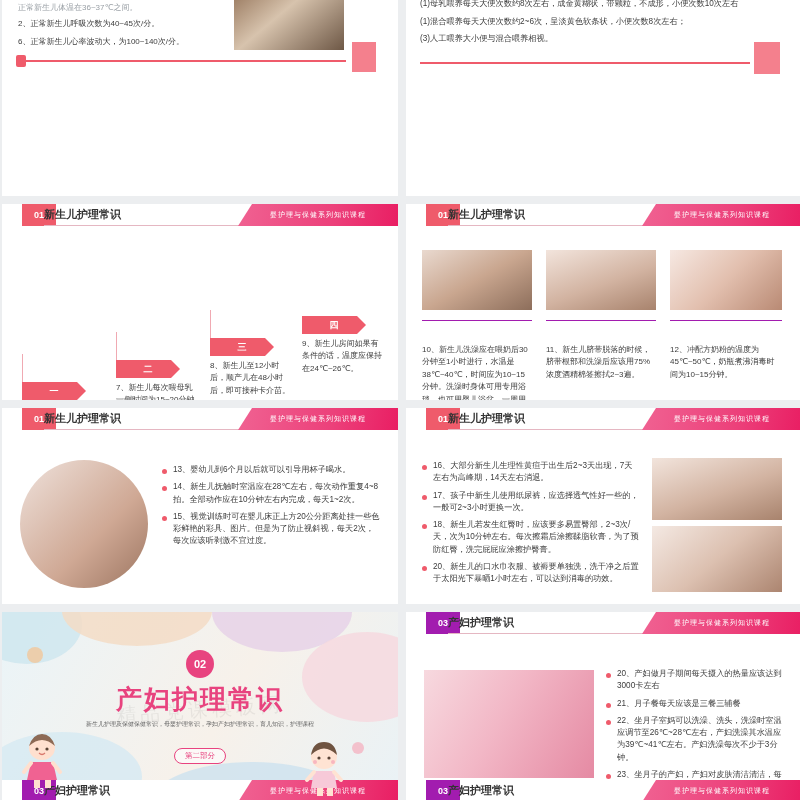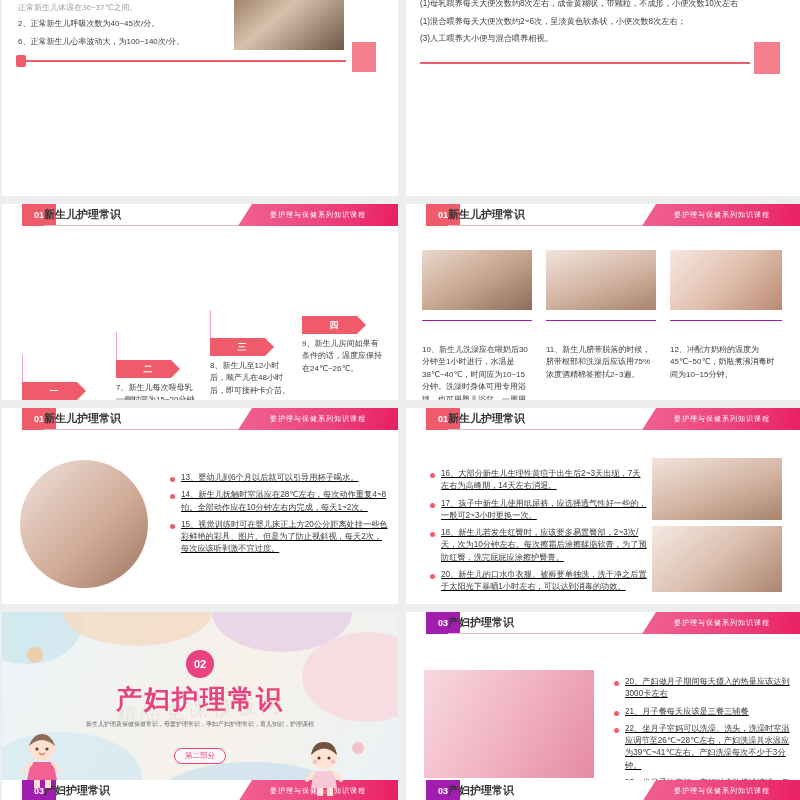--- a/index.html
+++ b/index.html
@@ -44,21 +44,21 @@
     background:linear-gradient(100deg,#f06292 0%,#ec407a 60%,#e91e63 100%);
     clip-path:polygon(14px 0,100% 0,100% 100%,0 100%);
     color:#fff;font-size:7px;letter-spacing:1px;
     display:flex;align-items:center;justify-content:center;
   }
   .hdr.bottom{top:auto;bottom:0;}
   
   .para{
     font-size:8.2px;line-height:1.55;color:#3c3c3c;
   }
-  .bullets{list-style:none;margin:8px;padding:0;text-decoration:underline;}
+  .bullets{list-style:none;margin:0;padding:0;}
   .bullets li{
     position:relative;padding-left:11px;margin-bottom:5px;
     font-size:8.2px;line-height:1.5;color:#3c3c3c;
   }
   .bullets li:before{
     content:"";position:absolute;left:0;top:5px;
     width:5px;height:5px;border-radius:50%;
     background:#ef5b6b;
   }
   

